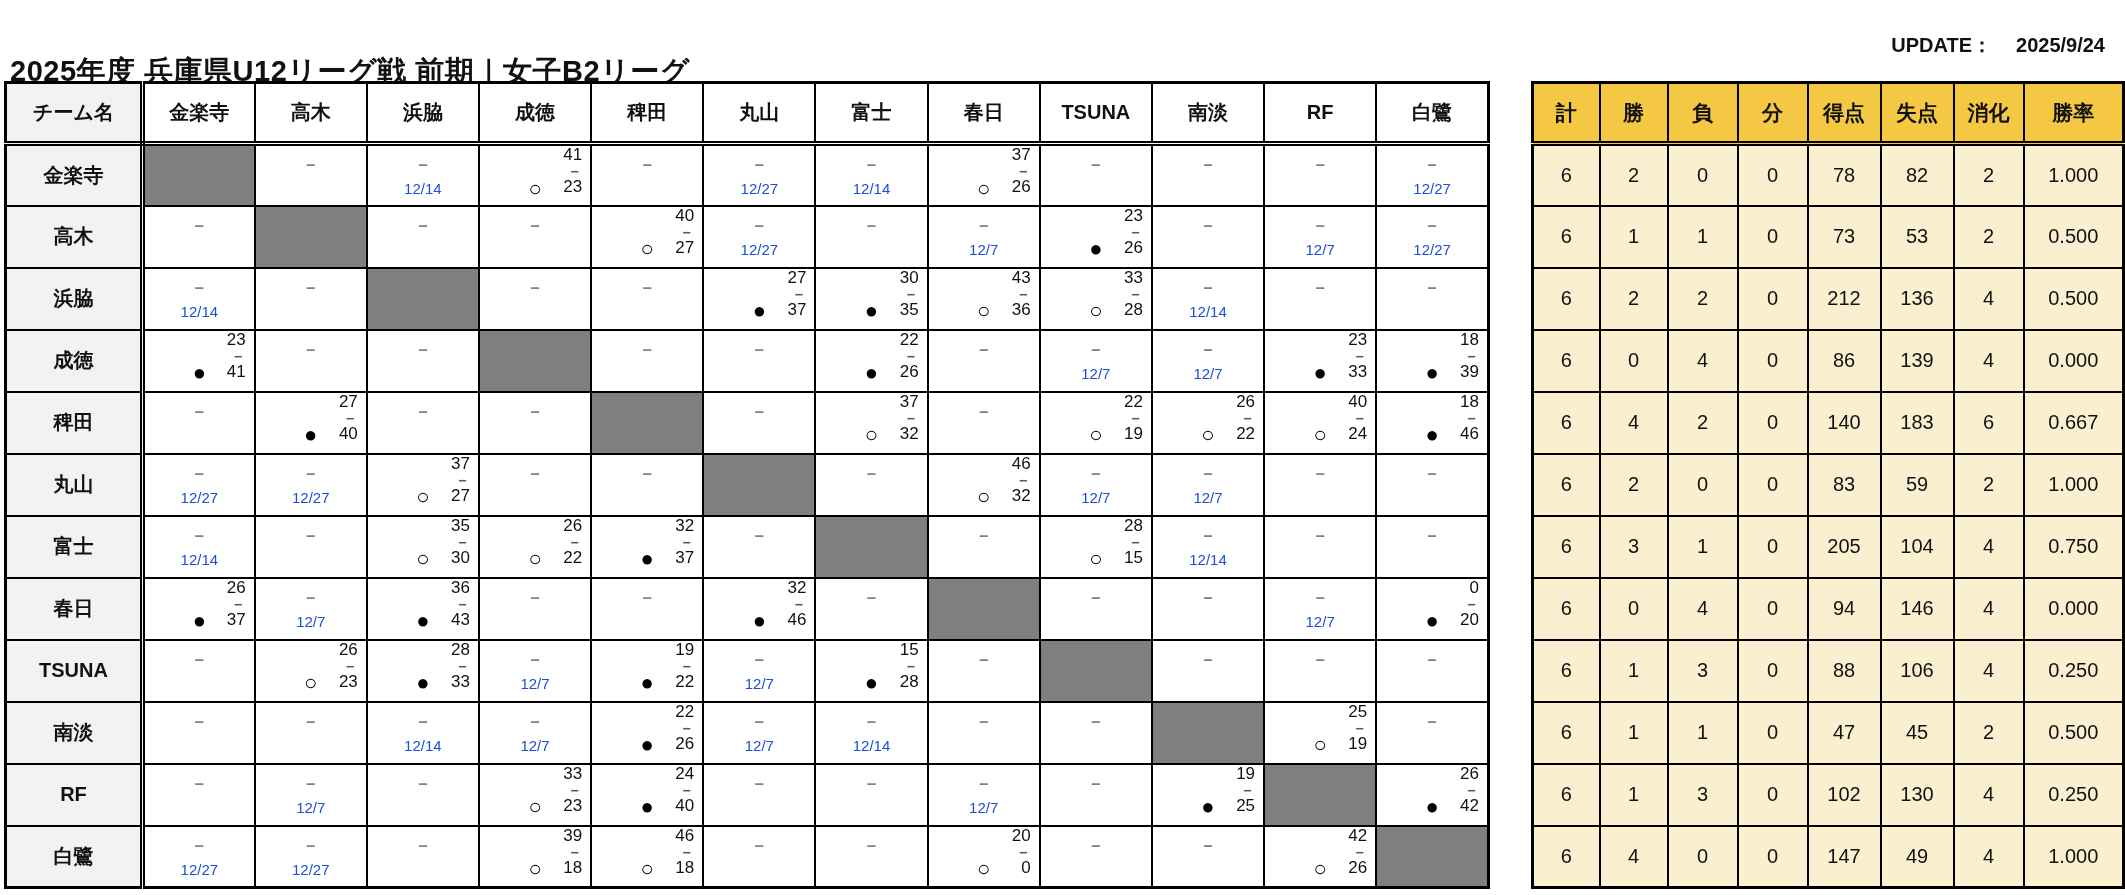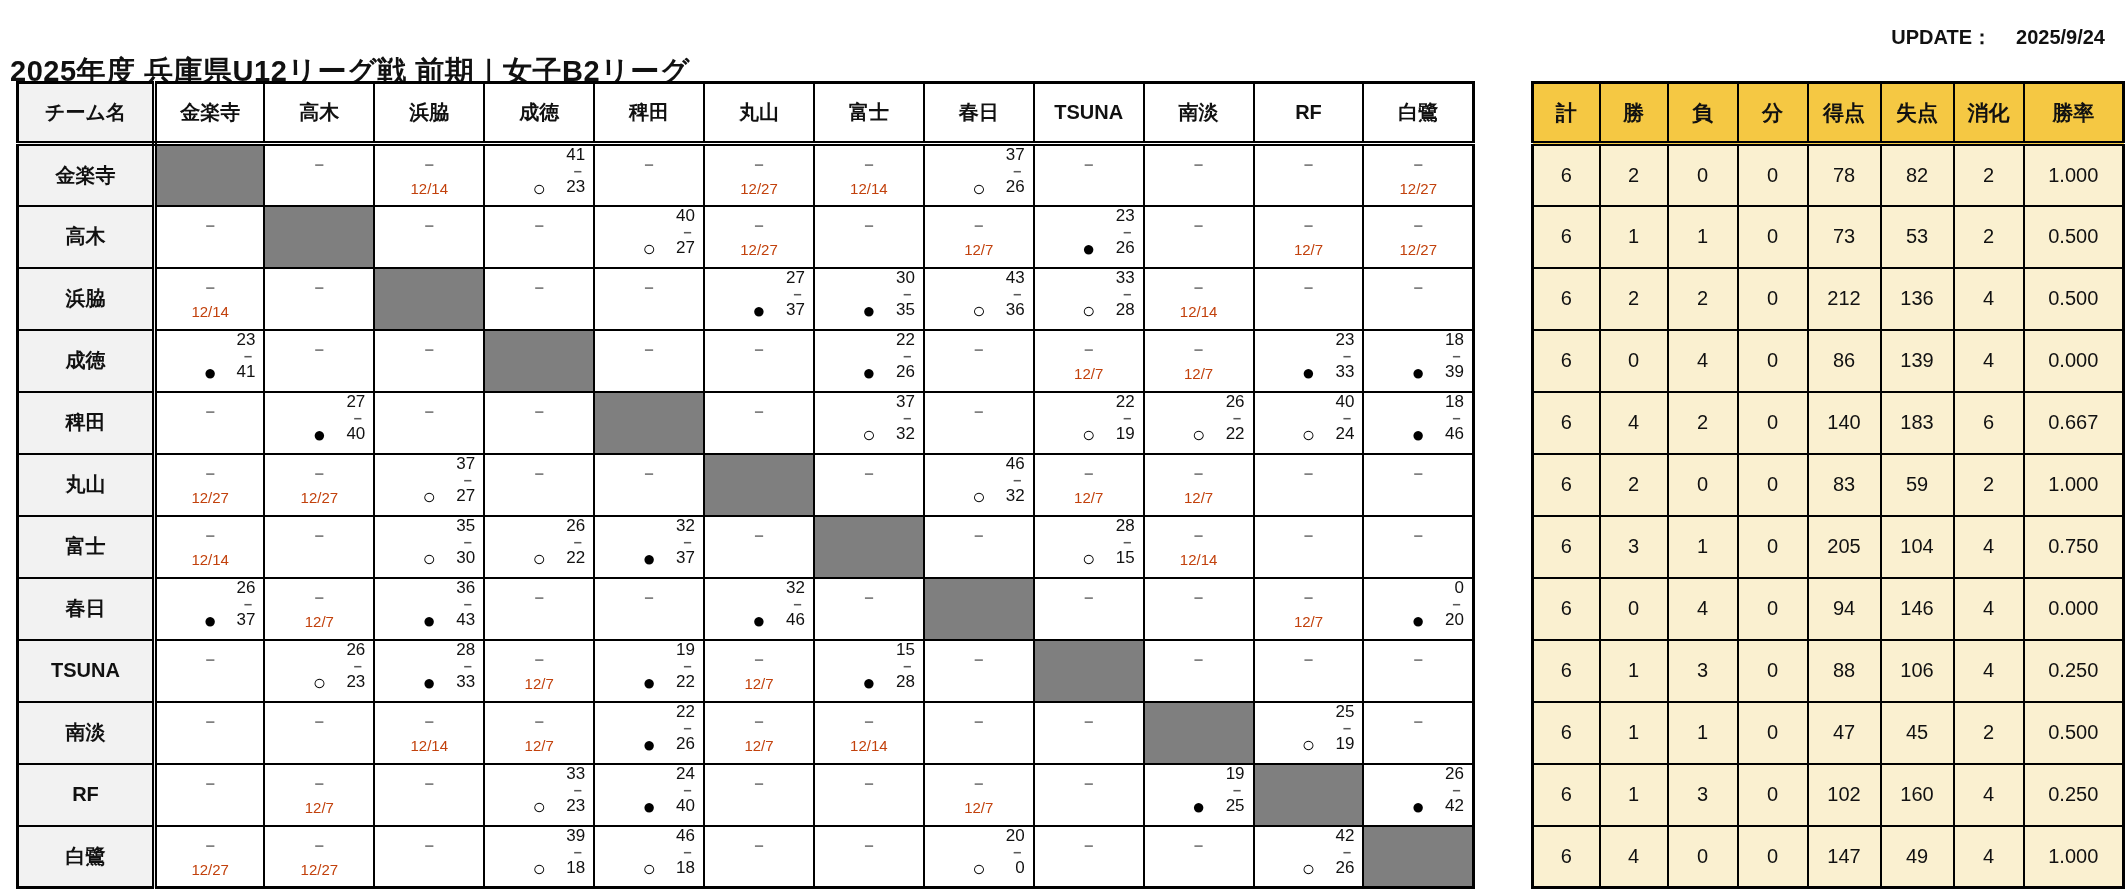--- a/index.html
+++ b/index.html
@@ -14,22 +14,22 @@
   html,body{margin:0;padding:0;}
   body{
     width:2125px;height:895px;background:#fff;overflow:hidden;
     font-family:"Liberation Sans","DejaVu Sans",sans-serif;color:#111;
   }
   .topbar{
     height:81px;display:flex;justify-content:space-between;align-items:flex-start;
     padding:16px 20px 0 10px;
   }
   .title{font-size:29px;font-weight:bold;letter-spacing:.5px;white-space:nowrap;margin-top:36px;}
-  .update{display:flex;align-items:baseline;gap:24px;font-size:20px;font-weight:bold;margin-top:8px;}
-  .layout{display:flex;align-items:flex-start;margin-left:16px;gap:56px;}
+  .update{display:flex;align-items:baseline;gap:24px;font-size:20px;font-weight:bold;margin-top:16px;}
+  .layout{display:flex;align-items:flex-start;margin-left:4px;gap:41px;}
 
   table{border-collapse:collapse;table-layout:fixed;background:#fff;}
   table{border:3px solid var(--border-color);}
   th,td{border:2px solid var(--border-color);padding:0;}
 
   
   .cross{width:1486px;}
   .cross thead tr{height:61px;}
   .cross tbody tr{height:62px;}
   .cross thead th{
@@ -41,21 +41,21 @@
   }
   .cross tbody th{font-size:20px;font-weight:bold;text-align:center;vertical-align:middle;}
   .cross td{vertical-align:top;}
   .cross td.self{background:var(--diagonal-bg);}
   .l1{height:27px;display:flex;align-items:flex-end;justify-content:center;font-size:17px;line-height:1;}
   .l1.score{justify-content:space-between;padding:0 8px;flex-direction:column;}
   .l2{height:31px;display:flex;align-items:center;justify-content:center;}
   .dash{color:var(--dash-color);font-weight:bold;}
   .sep{color:#595959;font-weight:bold;font-size:15px;align-self:flex-end;}
   .mark{font-size:22px;line-height:1;color:#000;}
-  .date{font-size:15px;color:#c2410c;}
+  .date{font-size:15px;color:#1d4ed8;}
 
   
   .stats{width:591px;}
   .stats thead tr{height:61px;}
   .stats tbody tr{height:62px;}
   .stats thead th{
     background:var(--stats-header-bg);font-size:21px;font-weight:bold;text-align:center;vertical-align:middle;
     border-bottom:5px double var(--border-color);
   }
   .stats td{
@@ -1303,21 +1303,21 @@
           <td>45</td>
           <td>2</td>
           <td>0.500</td>
         </tr>
         <tr>
           <td>6</td>
           <td>1</td>
           <td>3</td>
           <td>0</td>
           <td>102</td>
-          <td>160</td>
+          <td>130</td>
           <td>4</td>
           <td>0.250</td>
         </tr>
         <tr>
           <td>6</td>
           <td>4</td>
           <td>0</td>
           <td>0</td>
           <td>147</td>
           <td>49</td>

